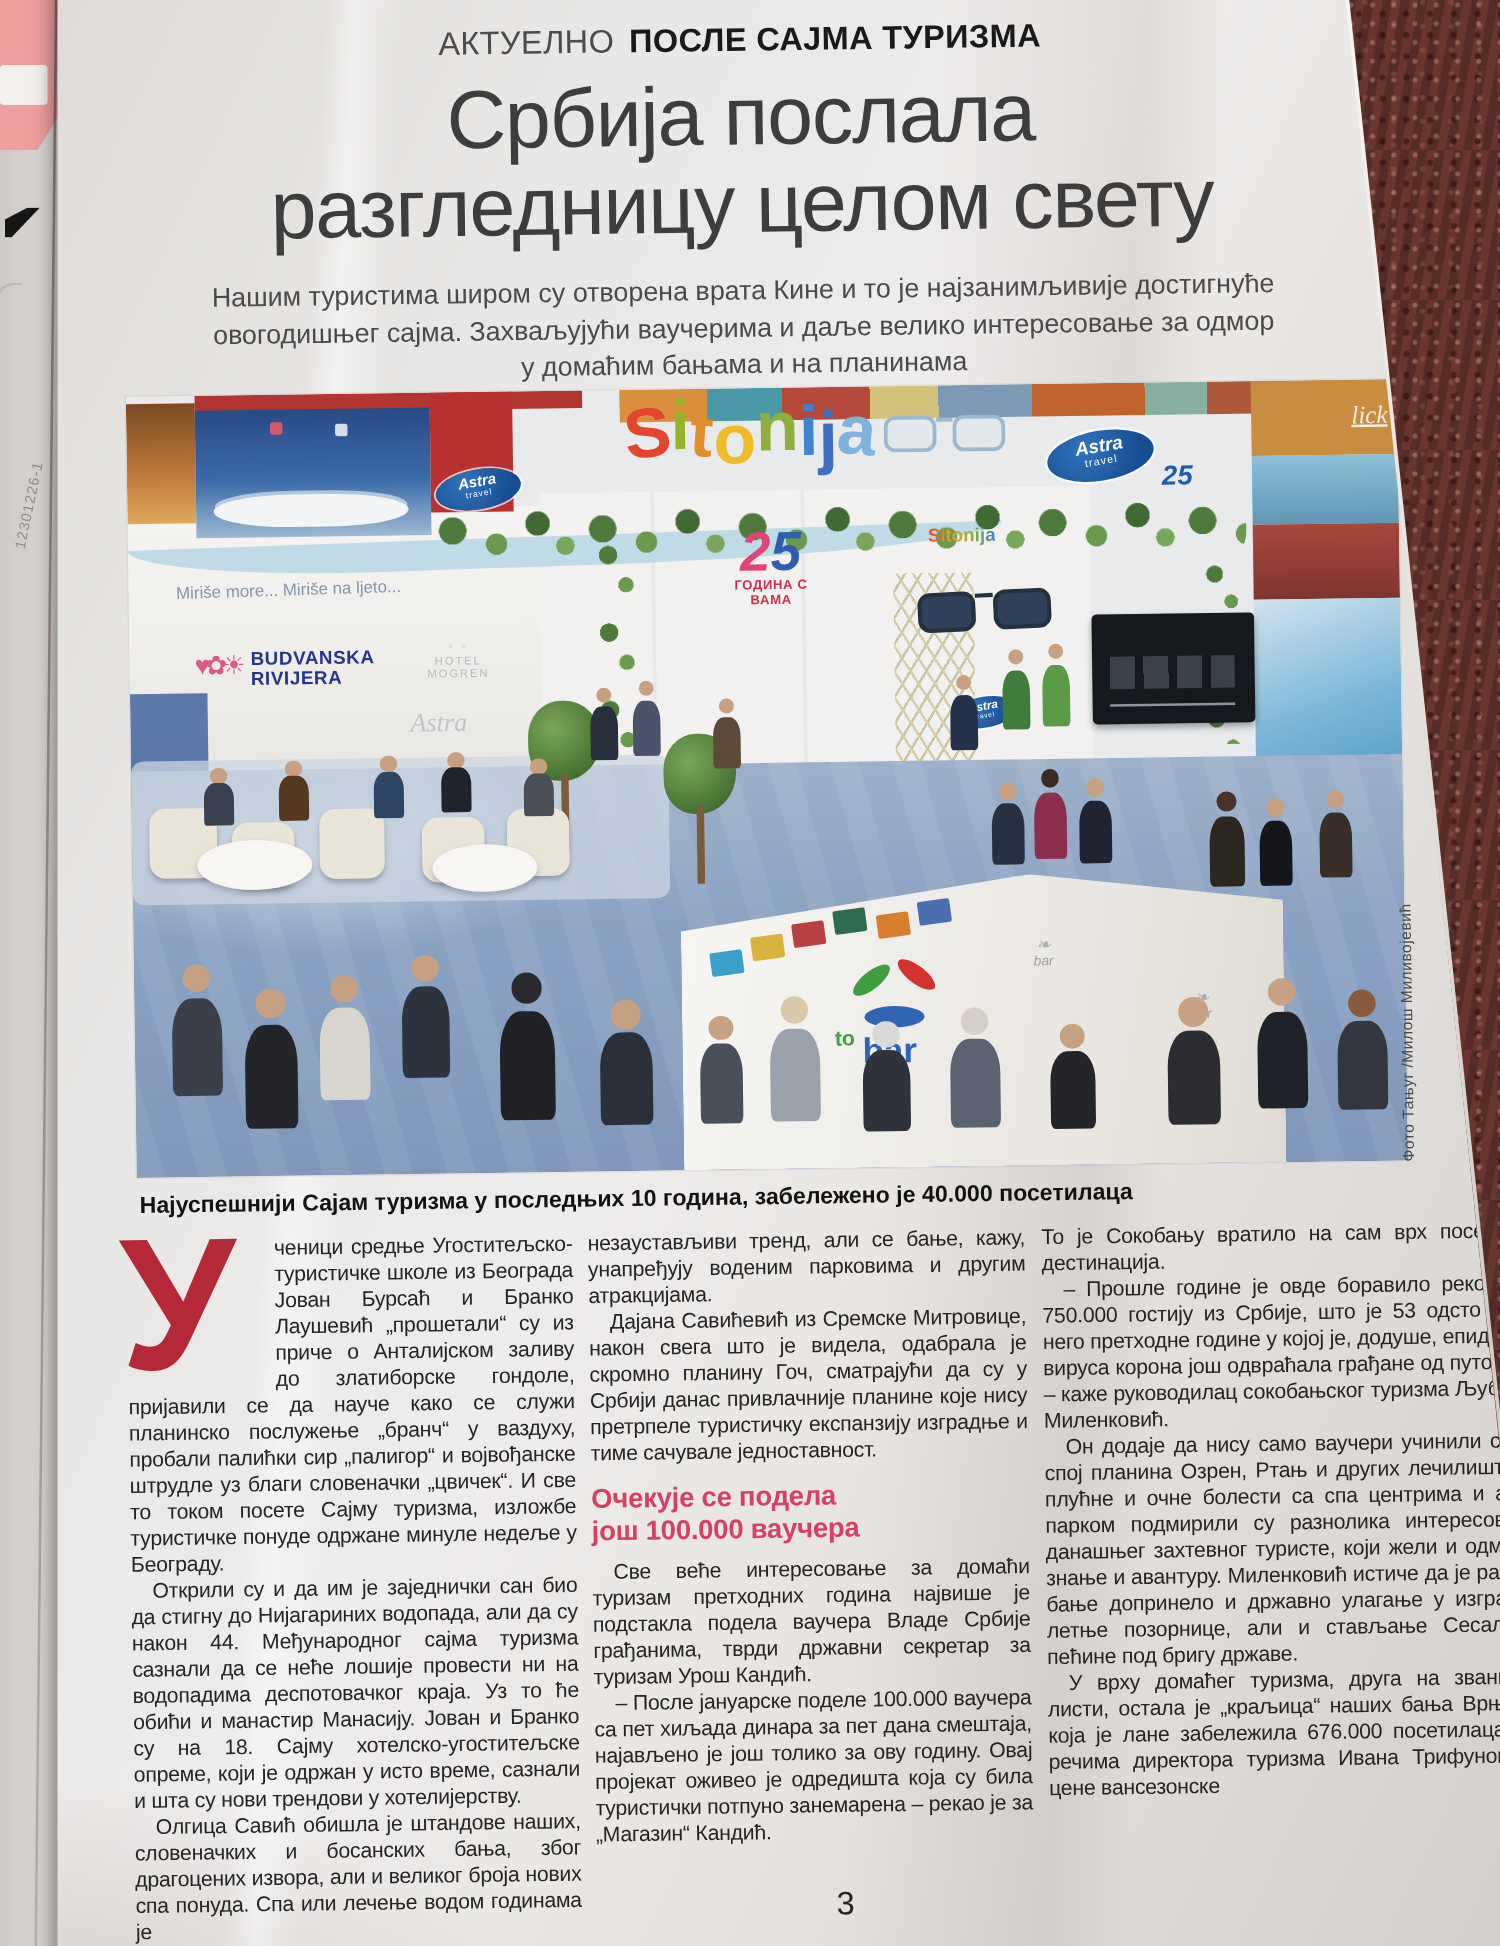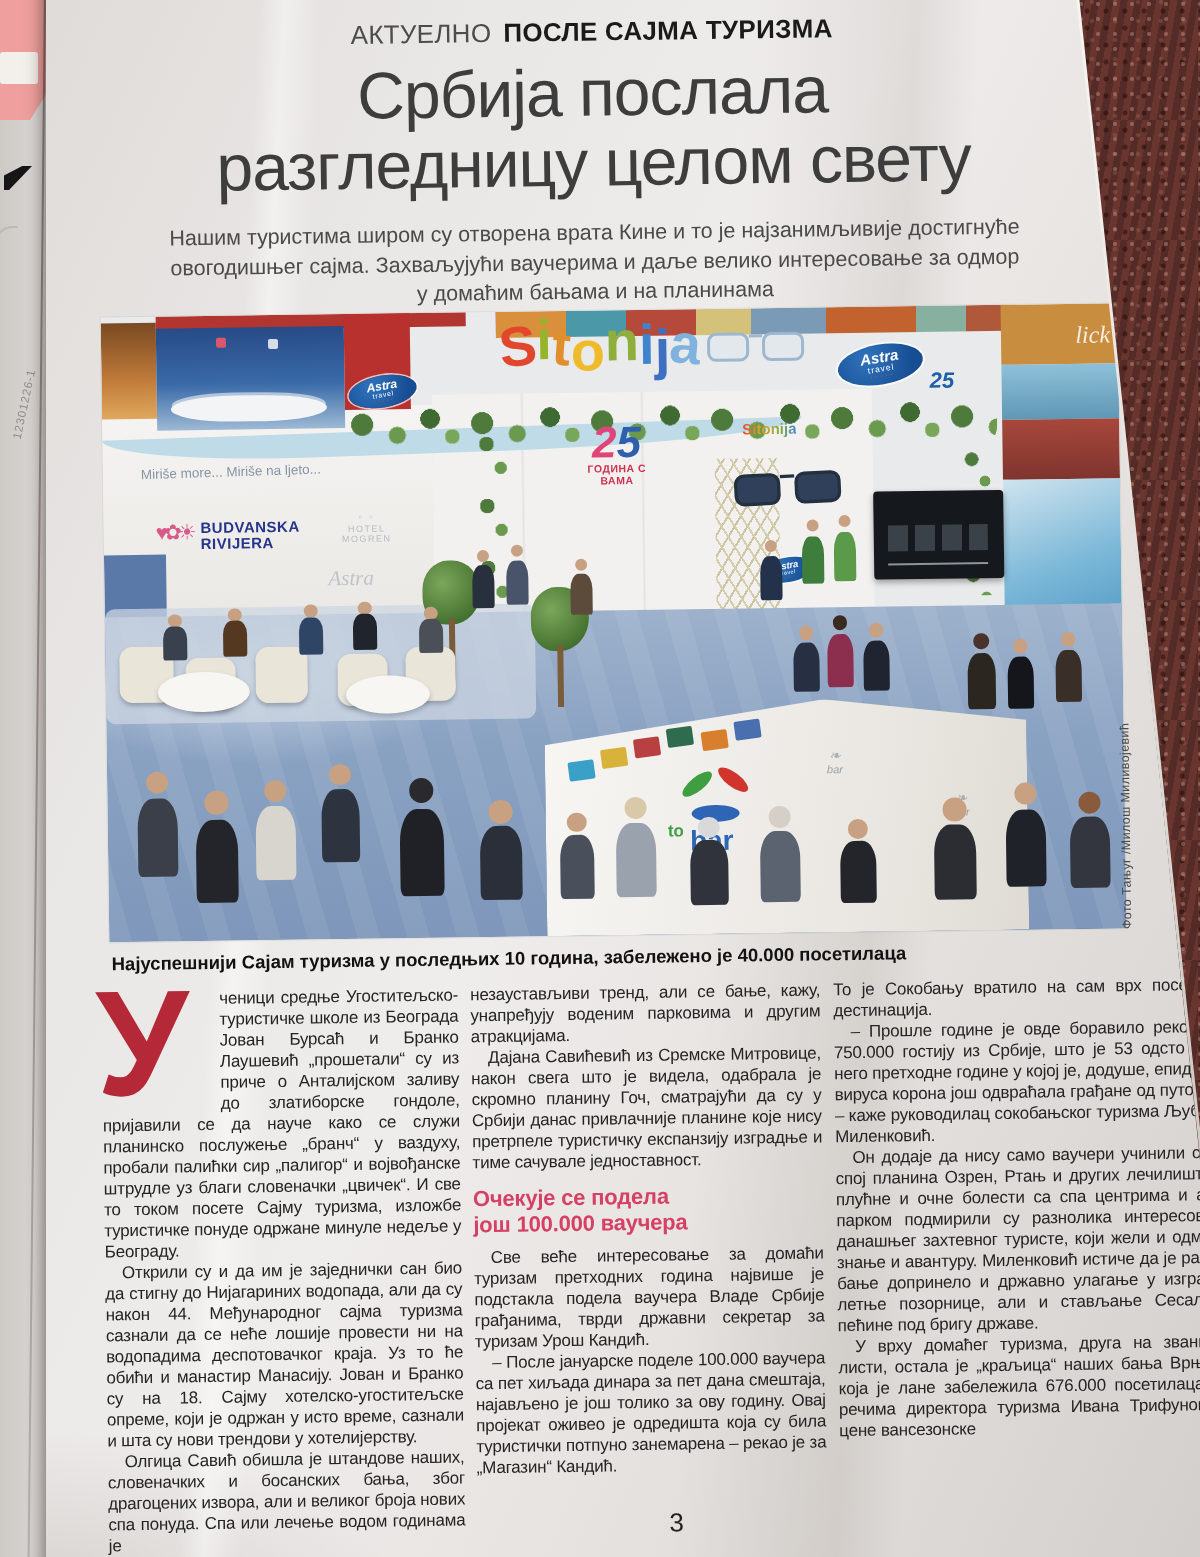--- a/index.html
+++ b/index.html
@@ -78,21 +78,21 @@
   .redband{left:55px;top:0;width:310px;height:14px;background:#b23530;}
   .ship-billboard{left:55px;top:12px;width:188px;height:102px;background:linear-gradient(#274b86,#3a6aa8 55%,#9db9d4);}
   .ship-billboard::after{content:"";position:absolute;left:14px;bottom:8px;width:156px;height:26px;
     background:#f2f4f6;border-radius:50%/62%;box-shadow:0 -4px 0 -1px rgba(255,255,255,.55);}
   .ship-billboard::before{content:"";position:absolute;left:60px;top:10px;width:10px;height:10px;background:#d6586a;border-radius:2px;
     box-shadow:52px 2px 0 #d6dde8;}
   .redblock{left:243px;top:0;width:66px;height:96px;background:#b8312f;}
   .strip{left:395px;top:0;width:510px;height:26px;
     background:repeating-linear-gradient(90deg,#d98f3b 0 70px,#4a98a8 70px 130px,#b54a3a 130px 200px,#d4c27a 200px 255px,#7a9ab5 255px 330px,#c2622e 330px 420px,#88b0a0 420px 470px,#b0583a 470px 510px);}
   .stack1{left:900px;top:0;width:117px;height:60px;background:#c98d3f;}
-  .stack1 span{position:absolute;right:8px;top:18px;font-style:italic;font-size:24px;color:#f6eee0;font-family:"Liberation Serif",serif;}
+  .stack1 span{position:absolute;right:8px;top:18px;font-style:italic;font-size:20px;color:#f6eee0;font-family:"Liberation Serif",serif;text-decoration:underline;}
   .stack2{left:900px;top:60px;width:117px;height:55px;background:linear-gradient(#8fc0d8,#5f97b5);}
   .stack3{left:900px;top:115px;width:117px;height:60px;background:linear-gradient(#a8473c,#7e352e);}
   .pool{left:900px;top:175px;width:117px;height:450px;
     background:linear-gradient(160deg,#cfe3ee 0%,#7cb8d8 22%,#3f8cba 48%,#256a9c 75%,#1d5884 100%);}
   .pool::before{content:"";position:absolute;left:8px;top:150px;width:2px;height:230px;background:rgba(255,255,255,.7);transform:rotate(24deg);transform-origin:top;}
   .wave{left:0;top:116px;width:700px;height:24px;background:#bfdbe8;border-radius:0 0 45% 30%/0 0 100% 100%;transform:rotate(-1.2deg);}
   .hedge{left:240px;top:86px;width:655px;height:58px;border-radius:24px;
     background:
       radial-gradient(circle 18px at 20px 25px,#4e7b3c 60%,transparent 62%),
       radial-gradient(circle 14px at 55px 36px,#6b9a4e 60%,transparent 62%),

